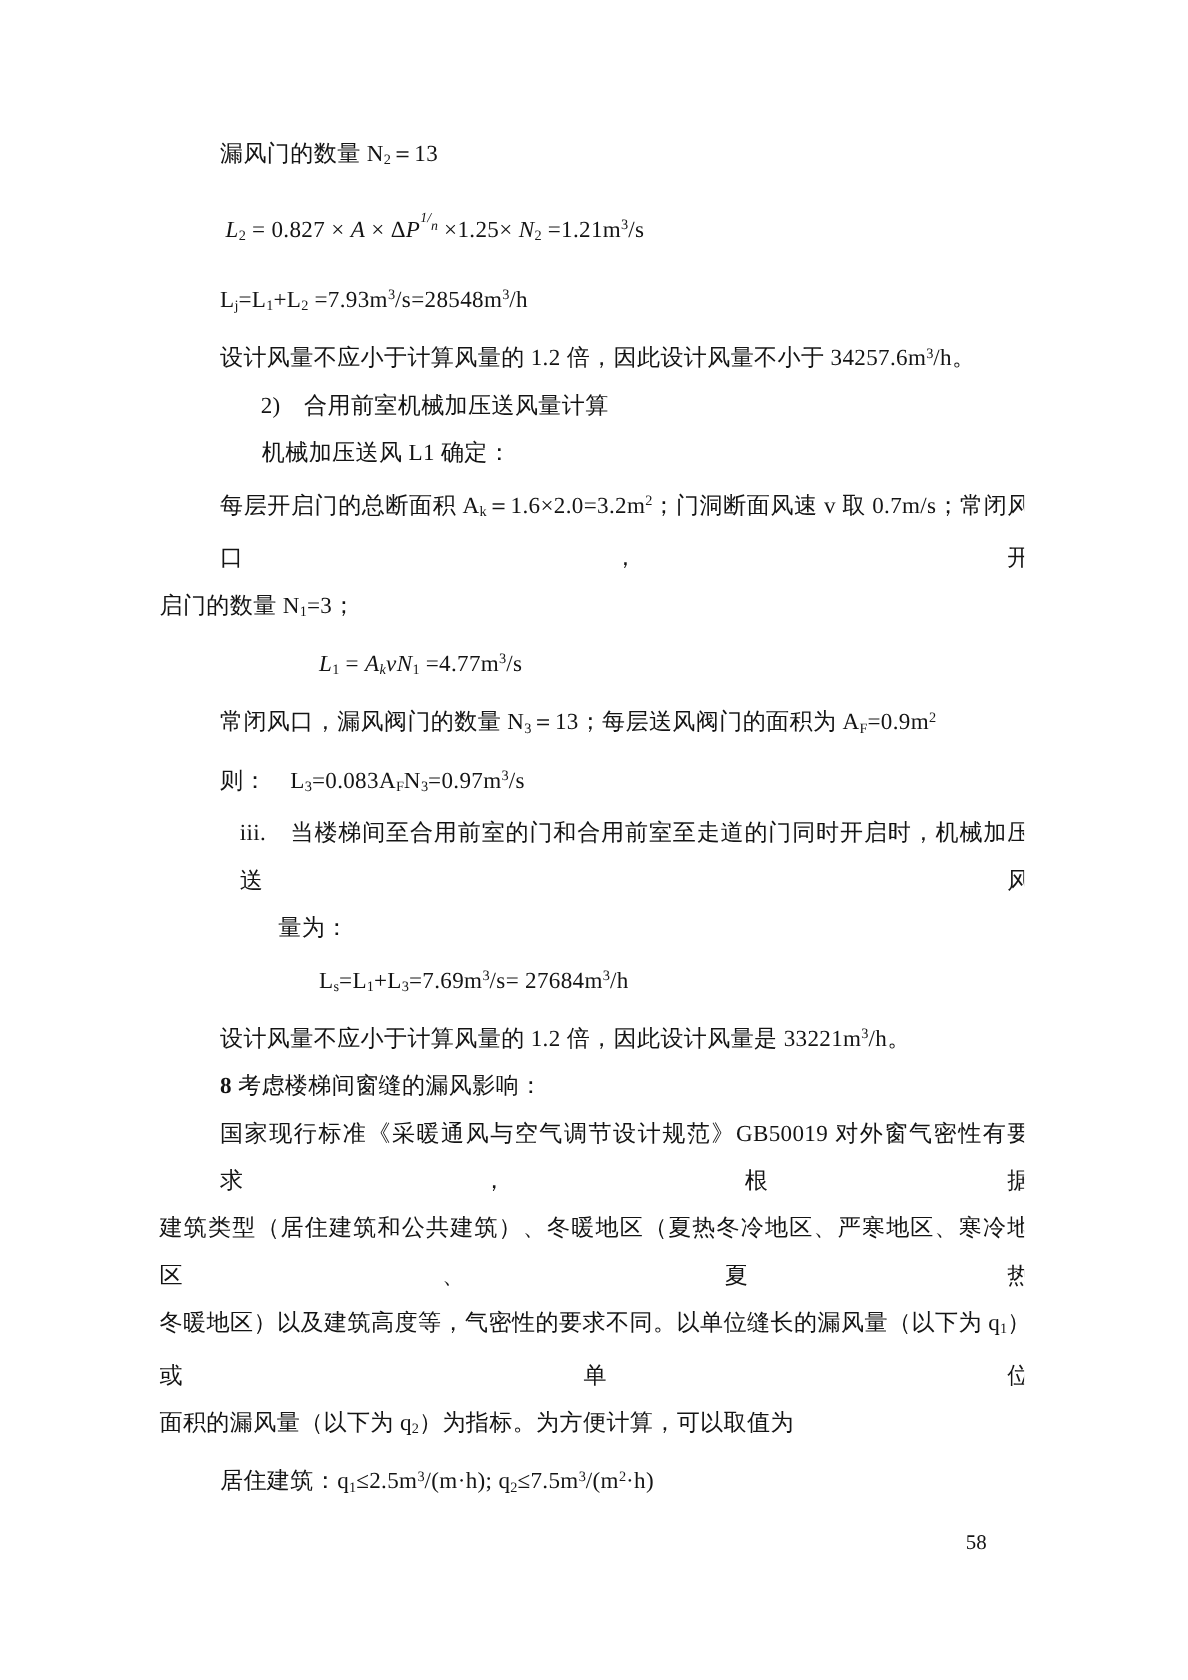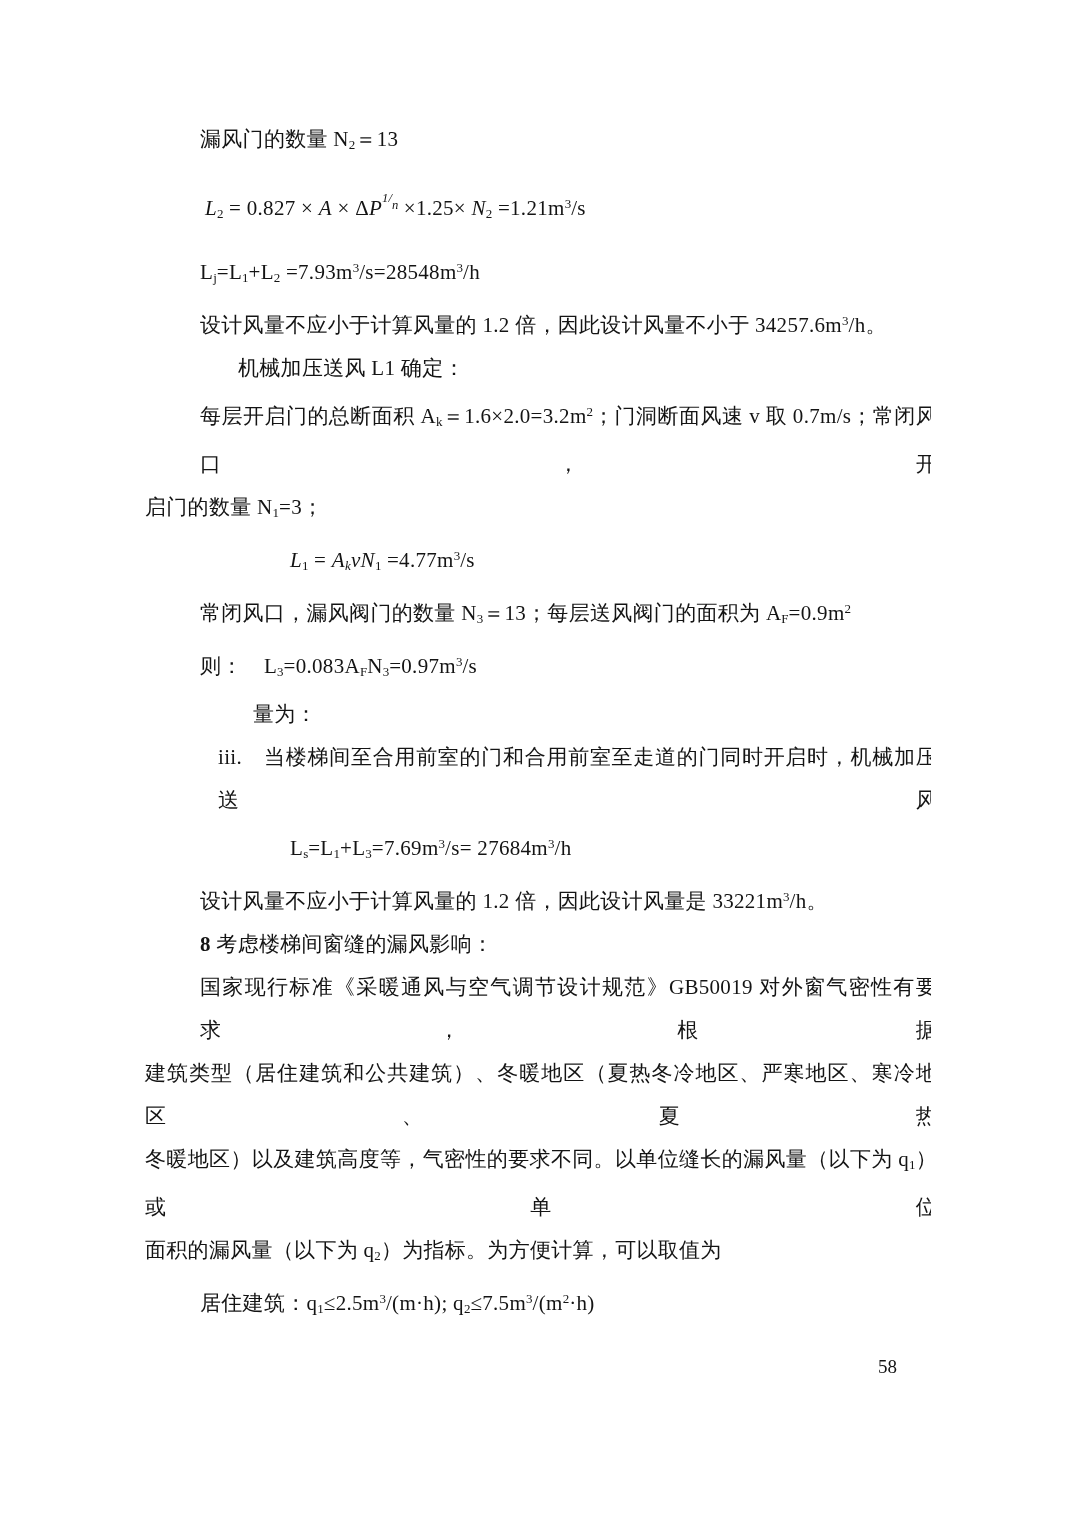--- a/index.html
+++ b/index.html
@@ -63,44 +63,45 @@
   }
   .fsupn {
     font-style: italic;
     font-size: 0.6em;
     vertical-align: 0.5em;
     letter-spacing: 0;
   }
   .pageno {
     position: absolute;
     left: 878px;
-    top: 1356px;
+    top: 1392px;
     width: 50px;
     font-size: 19px;
     font-family: "Liberation Serif", "DejaVu Serif", serif;
     color: #141414;
   }
 </style>
 </head>
 <body>
 
 <div class="page">
   <div class="content">
       <div class="line" style="padding-left: 55px;"><span>漏风门的数量 N</span><span class="sub">2</span><span>＝13</span></div>
       <div class="line sp" style="padding-left: 60px;"><span class="i">L</span><span class="sub">2</span><span> = 0.827 × </span><span class="i">A</span><span> × Δ</span><span class="i">P</span><span class="fsup">1/</span><span class="fsupn">n</span><span> ×1.25× </span><span class="i">N</span><span class="sub">2</span><span> =1.21m</span><span class="sup">3</span><span>/s</span></div>
       <div class="line" style="padding-left: 55px;"><span>L</span><span class="sub">j</span><span>=L</span><span class="sub">1</span><span>+L</span><span class="sub">2</span><span> =7.93m</span><span class="sup">3</span><span>/s=28548m</span><span class="sup">3</span><span>/h</span></div>
       <div class="line" style="padding-left: 55px;"><span>设计风量不应小于计算风量的 1.2 倍，因此设计风量不小于 34257.6m</span><span class="sup">3</span><span>/h。</span></div>
+      <div class="line" style="padding-left: 92px;"><span>2)　合用前室机械加压送风量计算</span></div>
       <div class="line" style="padding-left: 93px;"><span>机械加压送风 L1 确定：</span></div>
       <div class="line just" style="padding-left: 55px;"><span>每层开启门的总断面积 A</span><span class="sub">k</span><span>＝1.6×2.0=3.2m</span><span class="sup">2</span><span>；门洞断面风速 v 取 0.7m/s；常闭风口，开</span></div>
       <div class="line" style="padding-left: 0px;"><span>启门的数量 N</span><span class="sub">1</span><span>=3；</span></div>
       <div class="line" style="padding-left: 145px;"><span class="i">L</span><span class="sub">1</span><span> = </span><span class="i">A</span><span class="isub">k</span><span class="i">v</span><span class="i">N</span><span class="sub">1</span><span> =4.77m</span><span class="sup">3</span><span>/s</span></div>
       <div class="line" style="padding-left: 55px;"><span>常闭风口，漏风阀门的数量 N</span><span class="sub">3</span><span>＝13；每层送风阀门的面积为 A</span><span class="sub">F</span><span>=0.9m</span><span class="sup">2</span></div>
       <div class="line" style="padding-left: 55px;"><span>则：　L</span><span class="sub">3</span><span>=0.083A</span><span class="sub">F</span><span>N</span><span class="sub">3</span><span>=0.97m</span><span class="sup">3</span><span>/s</span></div>
+      <div class="line just" style="padding-left: 73px;"><span>iii.　当楼梯间至合用前室的门和合用前室至走道的门同时开启时，机械加压送风</span></div>
       <div class="line" style="padding-left: 108px;"><span>量为：</span></div>
-      <div class="line just" style="padding-left: 73px;"><span>iii.　当楼梯间至合用前室的门和合用前室至走道的门同时开启时，机械加压送风</span></div>
       <div class="line" style="padding-left: 145px;"><span>L</span><span class="sub">s</span><span>=L</span><span class="sub">1</span><span>+L</span><span class="sub">3</span><span>=7.69m</span><span class="sup">3</span><span>/s= 27684m</span><span class="sup">3</span><span>/h</span></div>
       <div class="line" style="padding-left: 55px;"><span>设计风量不应小于计算风量的 1.2 倍，因此设计风量是 33221m</span><span class="sup">3</span><span>/h。</span></div>
       <div class="line" style="padding-left: 55px;"><span class="b">8</span><span> 考虑楼梯间窗缝的漏风影响：</span></div>
       <div class="line just" style="padding-left: 55px;"><span>国家现行标准《采暖通风与空气调节设计规范》GB50019 对外窗气密性有要求，根据</span></div>
       <div class="line just" style="padding-left: 0px;"><span>建筑类型（居住建筑和公共建筑）、冬暖地区（夏热冬冷地区、严寒地区、寒冷地区、夏热</span></div>
       <div class="line just" style="padding-left: 0px;"><span>冬暖地区）以及建筑高度等，气密性的要求不同。以单位缝长的漏风量（以下为 q</span><span class="sub">1</span><span>）或单位</span></div>
       <div class="line" style="padding-left: 0px;"><span>面积的漏风量（以下为 q</span><span class="sub">2</span><span>）为指标。为方便计算，可以取值为</span></div>
       <div class="line" style="padding-left: 55px;"><span>居住建筑：q</span><span class="sub">1</span><span>≤2.5m</span><span class="sup">3</span><span>/(m·h); q</span><span class="sub">2</span><span>≤7.5m</span><span class="sup">3</span><span>/(m</span><span class="sup">2</span><span>·h)</span></div>
     </div>
   <div class="pageno">58</div>

